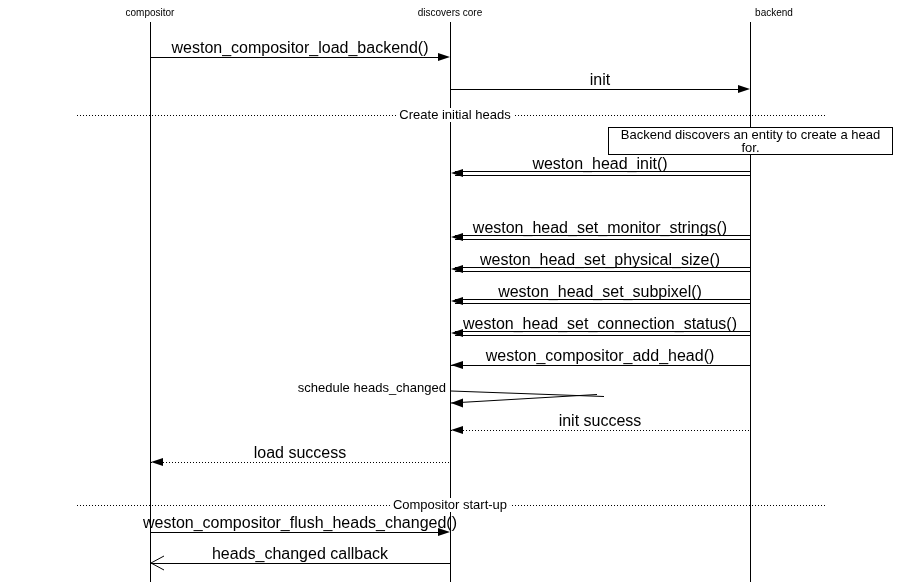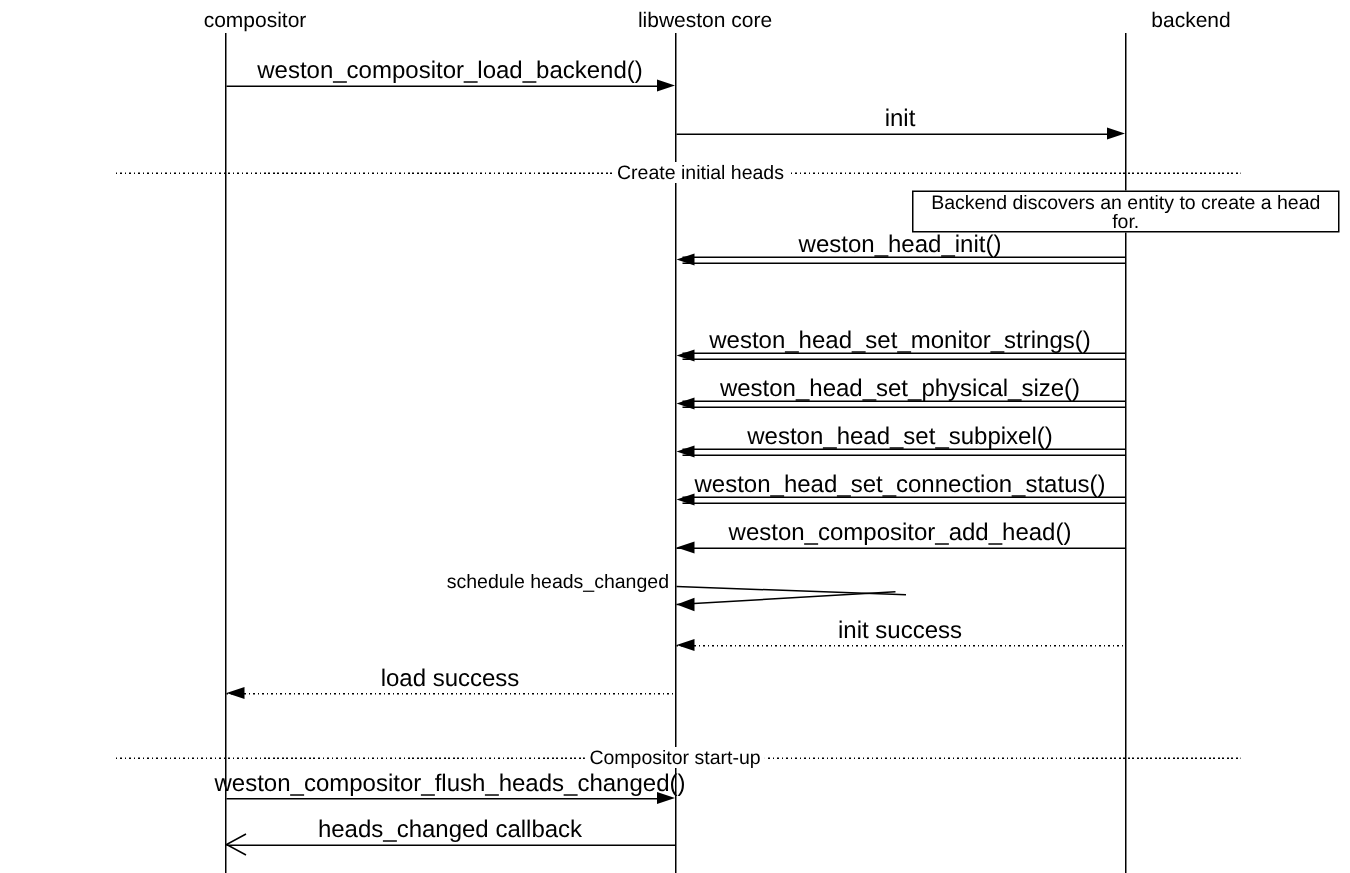--- a/index.html
+++ b/index.html
@@ -2,21 +2,21 @@
 <html><head>
 <meta charset="utf-8">
 <style>
   html,body{margin:0;padding:0;background:#ffffff;}
   #diagram{
     position:relative;width:900px;height:582px;background:#ffffff;
     font-family:"Liberation Sans",sans-serif;color:#000;overflow:hidden;
   }
   .entity-label{
     position:absolute;top:5px;transform:translateX(-50%);
-    font-size:14px;line-height:16px;white-space:nowrap;margin-left:20px;
+    font-size:10px;line-height:16px;white-space:nowrap;
   }
   .lifeline{position:absolute;top:22px;width:1px;height:560px;background:#000;}
   .lbl{
     position:absolute;transform:translateX(-50%);font-size:16px;line-height:14px;
     white-space:nowrap;
   }
   .lbl-right{position:absolute;transform:translateX(-100%);font-size:13px;line-height:14px;white-space:nowrap;}
   .hline{position:absolute;height:1px;background:#000;}
   .hline-dotted{
     position:absolute;height:1px;
@@ -43,42 +43,42 @@
   }
   .note-inner{max-width:262px;margin:0 auto;}
   svg{position:absolute;overflow:visible;}
 </style>
 </head>
 <body>
 
 <div id="diagram">
 
   <div class="entity-label" style="left:150px;">compositor</div>
-  <div class="entity-label" style="left:450px;">libweston core</div>
+  <div class="entity-label" style="left:450px;">discovers core</div>
   <div class="entity-label" style="left:750px;padding-left:48px;">backend</div>
 
   <div class="lifeline" style="left:150px;"></div>
   <div class="lifeline" style="left:450px;"></div>
   <div class="lifeline" style="left:750px;"></div>
 
   <div>
     <div class="lbl" style="left:300px;top:41px;">weston_compositor_load_backend()</div>
     <div class="hline" style="left:151px;top:57px;width:288px;"></div>
     <div class="arr-right" style="left:438px;top:52.5px;"></div>
   </div>
 
   <div>
     <div class="lbl" style="left:600px;top:73px;">init</div>
     <div class="hline" style="left:451px;top:89px;width:288px;"></div>
     <div class="arr-right" style="left:738px;top:84.5px;"></div>
   </div>
 
   <div>
     <div class="hline-dotted" style="left:77px;top:115px;width:750px;"></div>
-    <div class="divider-label" style="left:467px;top:108px;text-align:center;">Create initial heads</div>
+    <div class="divider-label" style="left:455px;top:108px;text-align:center;">Create initial heads</div>
   </div>
 
   <div class="note" style="top:127px;height:26px;">
     <div class="note-inner">Backend discovers an entity to create a head for.</div>
   </div>
 
   <div>
     <div class="lbl" style="left:600px;top:157px;">weston_head_init()</div>
     <div class="hline" style="left:455px;top:171px;width:295px;"></div>
     <div class="hline" style="left:455px;top:175px;width:295px;"></div>

